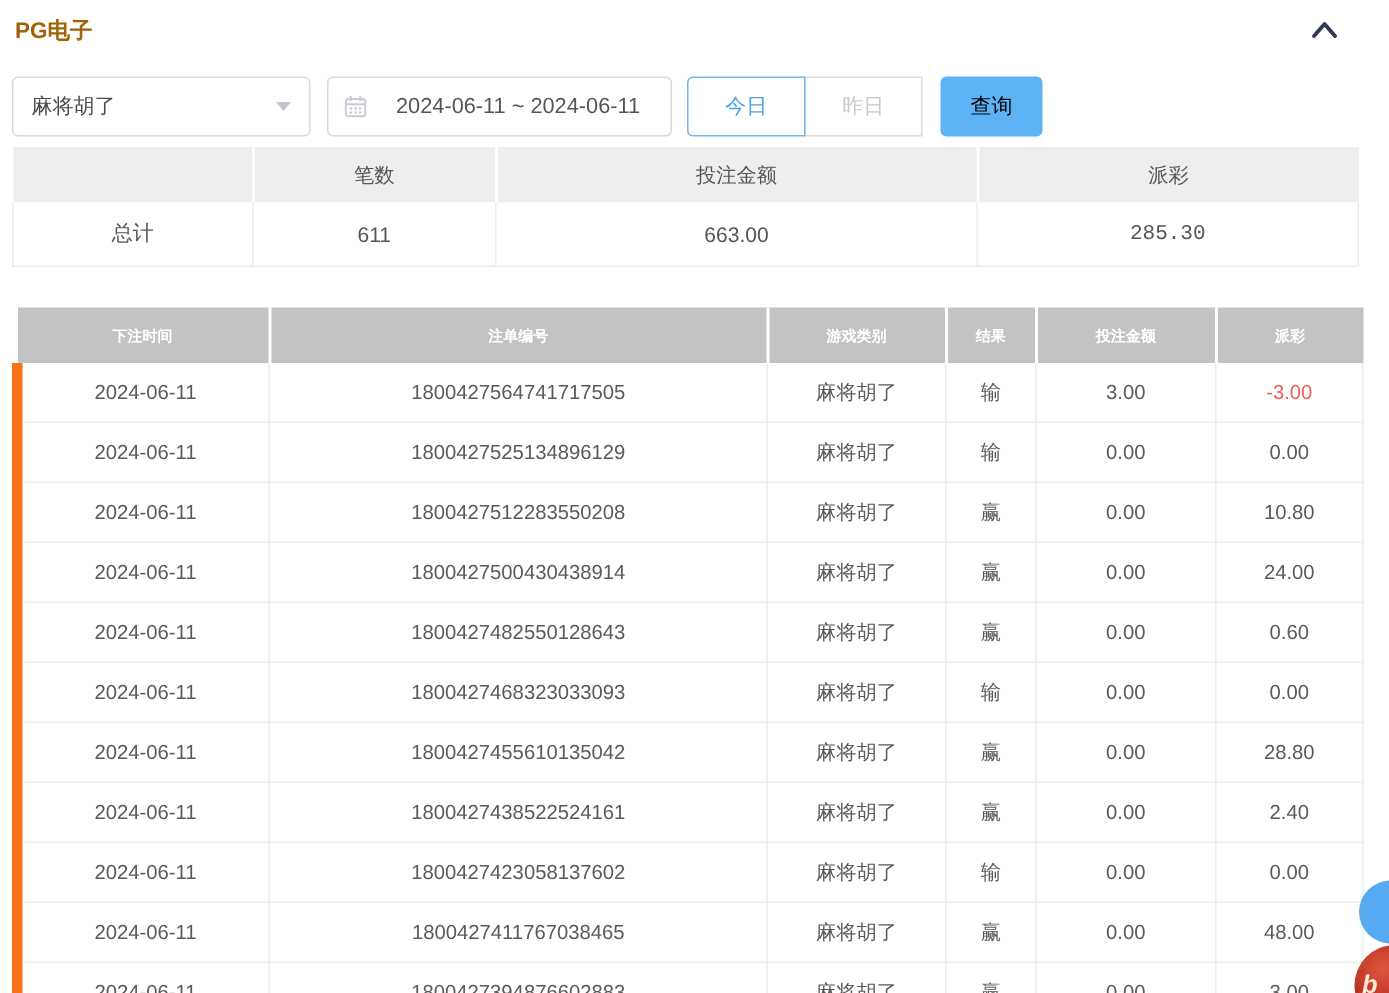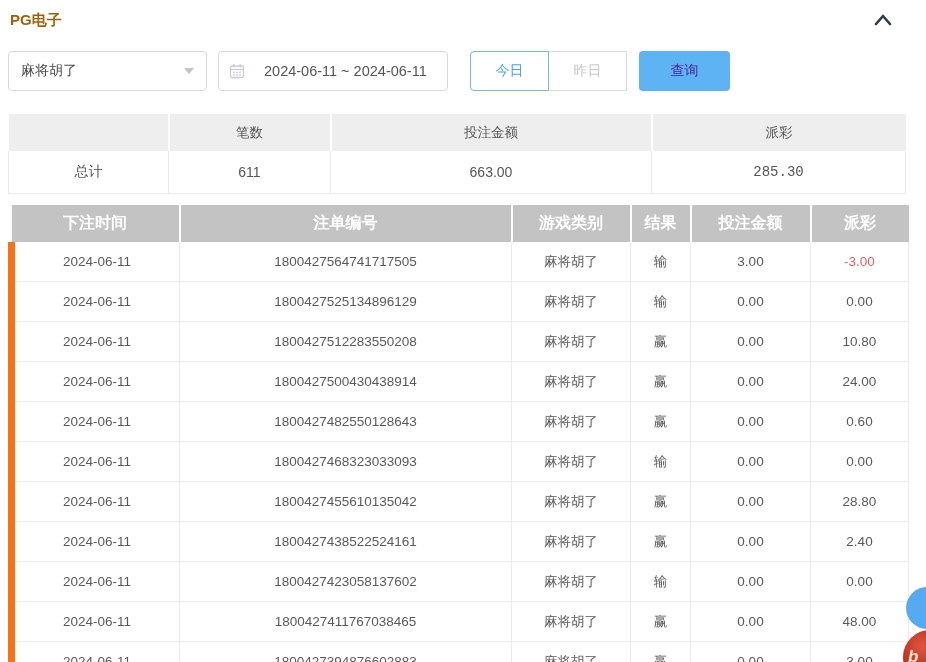--- a/index.html
+++ b/index.html
@@ -10,34 +10,34 @@
   
   .panel-title{position:absolute;left:10px;top:11px;font-size:15px;font-weight:bold;color:#a16207;}
   .collapse-btn{position:absolute;left:870px;top:8px;width:26px;height:24px;display:flex;align-items:center;justify-content:center;cursor:pointer;background:none;border:none;padding:0;}
   
   .filter-bar{position:absolute;left:8px;top:51px;height:40px;display:flex;align-items:stretch;}
   .select-box{width:199px;box-sizing:border-box;border:1px solid #d9d9d9;border-radius:4px;display:flex;align-items:center;justify-content:space-between;padding:0 12px;font-size:14px;color:#4a4a4a;background:#fff;cursor:pointer;}
   .caret-down{width:0;height:0;border-left:5px solid transparent;border-right:5px solid transparent;border-top:6px solid #c0c4cc;}
   .date-box{margin-left:11px;width:230px;box-sizing:border-box;border:1px solid #d9d9d9;border-radius:4px;display:flex;align-items:center;gap:19px;padding:0 10px;font-size:14.5px;color:#555;background:#fff;cursor:pointer;}
   .btn-group{margin-left:10px;display:flex;}
   .quick-btn{width:79px;box-sizing:border-box;border:1px solid #dcdcdc;background:#fff;font-size:14px;color:#c9c9c9;margin-left:-1px;cursor:pointer;font-family:inherit;position:relative;}
-  .quick-btn.first{border-radius:4px 0 0 4px;margin-left:12px;}
+  .quick-btn.first{border-radius:4px 0 0 4px;margin-left:0;}
   .quick-btn.last{border-radius:0 4px 4px 0;}
   .quick-btn.active{border-color:#74b5ef;color:#49a2ea;z-index:2;}
-  .search-btn{margin-left:12px;width:91px;background:#5db3f3;color:#4c1d95;border:none;border-radius:4px;font-size:14px;cursor:pointer;font-family:inherit;}
-  
-  .summary-table{position:absolute;left:8px;top:114px;width:897px;border-collapse:collapse;table-layout:fixed;}
+  .search-btn{margin-left:12px;width:68px;background:#5db3f3;color:#000000;border:none;border-radius:4px;font-size:14px;cursor:pointer;font-family:inherit;}
+  
+  .summary-table{position:absolute;left:8px;top:98px;width:897px;border-collapse:collapse;table-layout:fixed;}
   .summary-table th{background:#eeeeee;height:35px;font-size:13.5px;color:#555;font-weight:normal;border-right:2px solid #fff;text-align:center;}
   .summary-table th:last-child{border-right:none;}
   .summary-table td{height:40px;text-align:center;font-size:14px;color:#555;border-bottom:1px solid #ececec;border-right:1px solid #ececec;background:#fff;margin-top:24px;}
   .summary-table td:first-child{border-left:1px solid #ececec;}
   .summary-table td:last-child{border-right:1px solid #ececec;font-family:Liberation Mono, monospace;}
   
   .main-table{position:absolute;left:8px;top:205px;width:897px;border-collapse:collapse;table-layout:fixed;}
-  .main-table th{background:#c3c3c3;color:#fff;height:35px;font-size:16px;font-weight:bold;border-right:2px solid #fff;text-align:center;}
+  .main-table th{background:#c3c3c3;color:#fff;height:35px;font-size:10px;font-weight:bold;border-right:2px solid #fff;text-align:center;}
   .main-table th:last-child{border-right:none;}
   .main-table td{height:37px;text-align:center;font-size:13.5px;color:#5a5a5a;border-bottom:1px solid #ececec;border-right:1px solid #ececec;background:#fff;}
   .main-table td:first-child{border-left:7px solid #f97316;}
   .main-table td.neg{color:#f15b5b;}
   
   .fab-blue{position:absolute;left:906px;top:587px;width:42px;height:42px;border-radius:50%;background:#55aaf1;border:none;cursor:pointer;}
   .fab-red{position:absolute;left:903px;top:630px;width:54px;height:54px;border-radius:50%;border:none;cursor:pointer;background:radial-gradient(circle at 35% 30%,#e05540 0%,#b02a1a 55%,#7c170c 100%);color:#f7ead2;font-weight:bold;font-style:italic;font-size:17px;display:flex;align-items:center;justify-content:flex-start;padding-left:5px;font-family:inherit;}
 </style>
 </head>
 <body>

